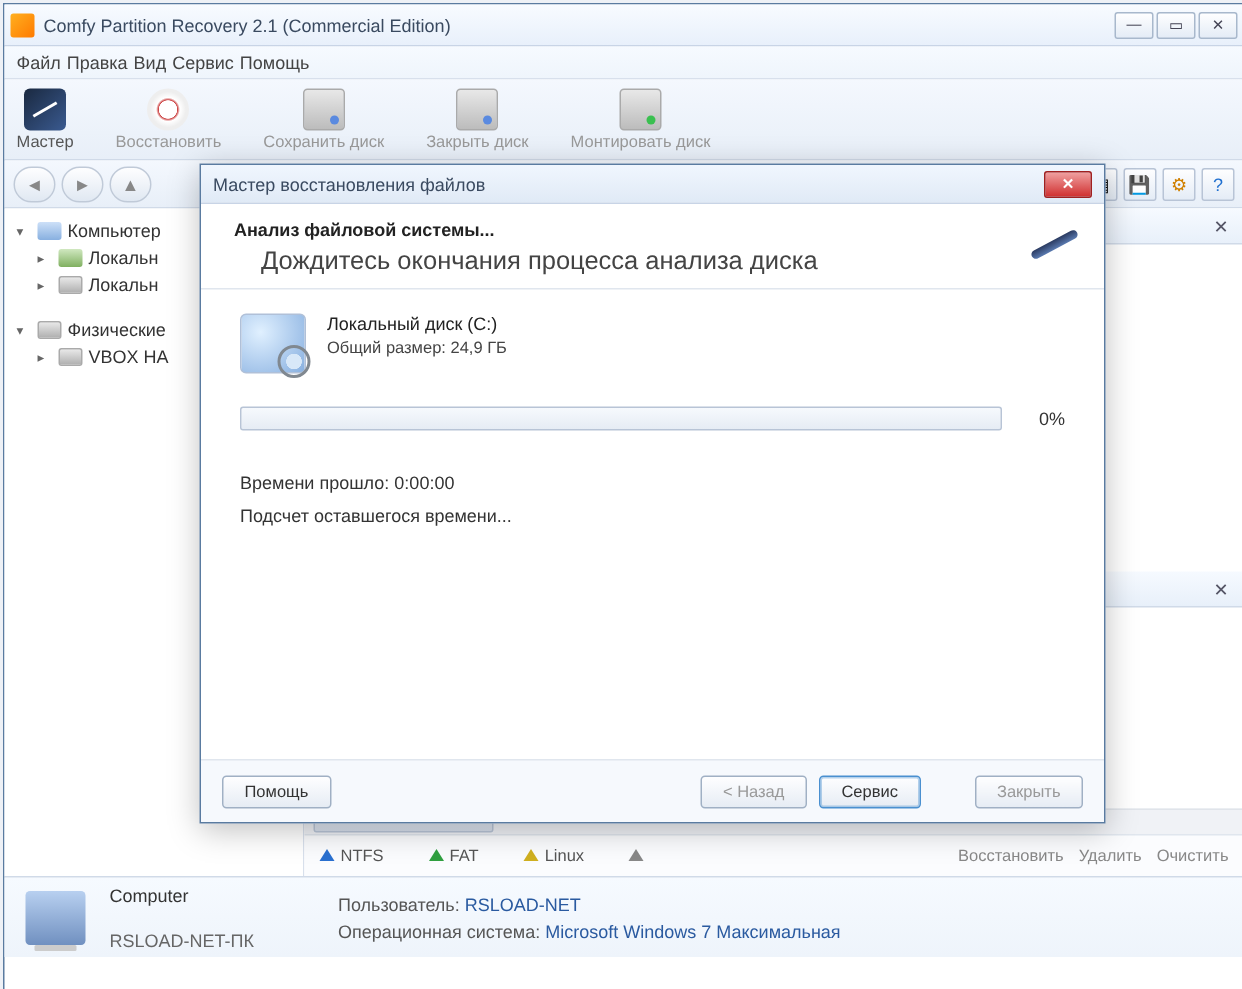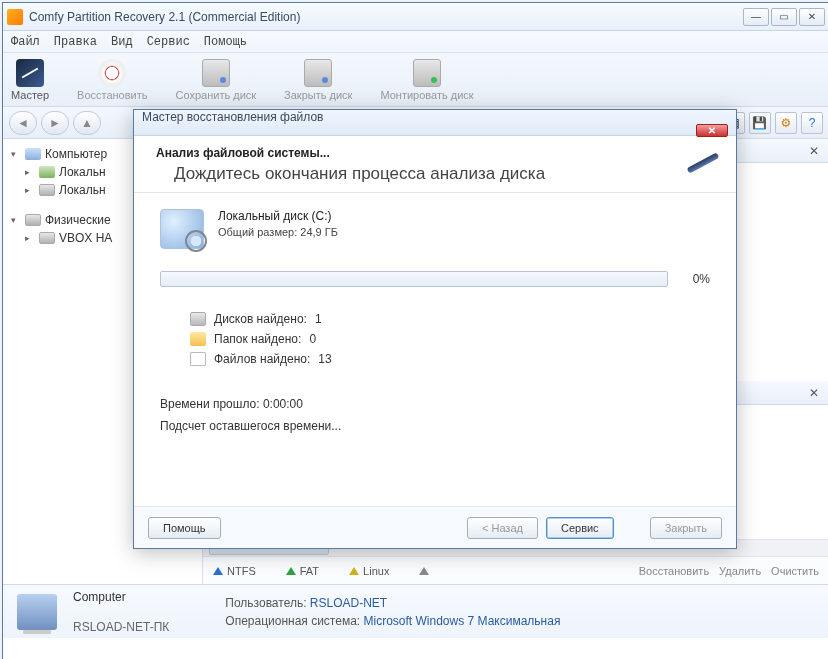--- a/index.html
+++ b/index.html
@@ -3,21 +3,21 @@
 <meta charset="utf-8">
 <style>
 * { box-sizing: border-box; margin: 0; padding: 0; }
 body { font-family: "Segoe UI", Tahoma, sans-serif; font-size: 12px; background: #fff; color: #000; }
 .window { width: 828px; height: 659px; border: 1px solid #5a7ba0; background: #fff; position: relative; box-shadow: 0 0 0 4px rgba(200,210,225,0.3); margin: 2px; }
 .titlebar { height: 28px; background: linear-gradient(#f8fbff,#e8f0fb); display: flex; align-items: center; padding: 0 4px; border-bottom: 1px solid #c8d4e6; }
 .titlebar .appicon { width: 16px; height: 16px; background: linear-gradient(135deg,#ffb020,#ff7a00); border-radius: 2px; margin-right: 6px; }
 .titlebar .title { flex: 1; color: #3a4a60; font-size: 12px; }
 .winbtns { display: flex; gap: 2px; }
 .winbtn { width: 26px; height: 18px; border: 1px solid #a8b8cc; background: linear-gradient(#fefeff,#e4ecf6); border-radius: 2px; display: flex; align-items: center; justify-content: center; font-size: 10px; color: #445; cursor: pointer; }
-.menubar { height: 22px; display: flex; align-items: center; padding: 0 8px; gap: 14px; background: linear-gradient(#f6faff,#eff5fc); border-bottom: 1px solid #d8e0ec; color: #444; font-family: Liberation Mono, monospace; }
+.menubar { height: 22px; display: flex; align-items: center; padding: 0 8px; gap: 4px; background: linear-gradient(#f6faff,#eff5fc); border-bottom: 1px solid #d8e0ec; color: #444; }
 .menubar span { cursor: pointer; }
 .toolbar { height: 54px; display: flex; align-items: center; padding: 0 8px; gap: 28px; background: linear-gradient(#f4f8fe,#e8eff8); border-bottom: 1px solid #d0dae8; }
 .tbitem { display: flex; flex-direction: column; align-items: center; gap: 2px; font-size: 11px; color: #555; justify-content: space-between; }
 .tbitem.disabled { color: #999; }
 .tbicon { width: 28px; height: 28px; border-radius: 4px; }
 .tbicon.wand { background: linear-gradient(135deg,#1a2940,#3a5a90); position: relative; }
 .tbicon.wand::after { content:""; position:absolute; width:18px; height:2px; background:#fff; top:13px; left:5px; transform:rotate(-30deg); }
 .tbicon.ring { background: radial-gradient(circle,#fff 30%,#c44 32%,#fff 40%,#eee 60%); border-radius:50%; }
 .tbicon.drive { background: linear-gradient(#e8e8e8,#bcbcbc); border-radius:3px; border:1px solid #aaa; position:relative; }
 .tbicon.drive::after{content:"";position:absolute;right:3px;bottom:3px;width:6px;height:6px;background:#5a8ae0;border-radius:50%;}
@@ -46,21 +46,21 @@
 .statusbar .pc-icon { width:40px; height:36px; background: linear-gradient(#b8d0f0,#7090c0); border-radius:3px; position:relative; }
 .statusbar .pc-icon::after{content:"";position:absolute;bottom:-4px;left:6px;width:28px;height:4px;background:#ccc;border-radius:1px;}
 .statusbar .col1 { display:flex; flex-direction:column; gap:4px; }
 .statusbar .col2 { display:flex; flex-direction:column; gap:4px; margin-left:40px; }
 .statusbar .lbl { color:#555; }
 .statusbar .val { color:#2a5aa0; }
 .scrollbar-h { position:absolute; left:0; right:0; bottom:28px; height:17px; background:#f0f2f6; border-top:1px solid #e0e4ea; display:flex; align-items:center; }
 .scrollbar-h .thumb { width:120px; height:13px; margin-left:6px; background:linear-gradient(#eef2f8,#d8e0ec); border:1px solid #bac6d8; border-radius:2px; }
 
 .modal { position: absolute; left: 130px; top: 106px; width: 604px; height: 440px; background: #fff; border: 1px solid #5a7ba0; box-shadow: 0 4px 20px rgba(0,0,0,0.25); }
-.modal .mtitle { height: 26px; background: linear-gradient(#f0f6fe,#e0eaf6); border-bottom:1px solid #c8d4e6; display:flex; align-items:flex-start; padding:0 8px; color:#3a4a60; font-size:12px;flex-direction:column; }
+.modal .mtitle { height: 26px; background: linear-gradient(#f0f6fe,#e0eaf6); border-bottom:1px solid #c8d4e6; display:flex; align-items:center; padding:0 8px; color:#3a4a60; font-size:12px; }
 .modal .mtitle .close { margin-left:auto; width:32px; height:18px; background:linear-gradient(#f0a0a0,#d03030); border:1px solid #a02020; border-radius:2px; color:#fff; display:flex;align-items:center;justify-content:center; font-weight:bold; font-size:10px; cursor:pointer; }
 .modal .mhead { padding: 10px 16px 8px 22px; border-bottom:1px solid #e0e6ee; position:relative; }
 .modal .mhead .h1 { font-weight: bold; font-size: 12px; color:#222; }
 .modal .mhead .h2 { font-size: 17px; color:#444; padding-left: 18px; margin-top:4px; }
 .modal .mhead .wand { position:absolute; right:10px; top:6px; width:44px; height:40px; }
 .modal .mhead .wand::before{content:"";position:absolute;width:34px;height:6px;background:linear-gradient(#2a3a60,#5a7ab0);top:18px;left:4px;transform:rotate(-28deg);border-radius:3px;}
 .modal .mbody { padding: 16px 26px 10px 26px; }
 .drive-row { display:flex; align-items:flex-start; gap:14px; }
 .drive-icon { width:44px; height:40px; background: radial-gradient(circle at 30% 30%,#e0f0ff,#88b0e0); border:1px solid #b0c0d8; border-radius:4px; position:relative; }
 .drive-icon::after{content:"";position:absolute;right:-4px;bottom:-4px;width:18px;height:18px;border:2px solid #808890;border-radius:50%;background:radial-gradient(#d8e8f8 40%,transparent 42%);}
@@ -225,37 +225,20 @@
         <div class="drive-icon"></div>
         <div class="drive-text">
           <div class="dn">Локальный диск (C:)</div>
           <div class="ds">Общий размер: 24,9 ГБ</div>
         </div>
       </div>
       <div class="progress-wrap">
         <div class="progress-bar"></div>
         <div class="progress-pct">0%</div>
       </div>
-      <div class="stats">
-        <div class="stat-row">
-          <span class="stat-icon si-drive"></span>
-          <span>Дисков найдено:</span>
-          <span>1</span>
-        </div>
-        <div class="stat-row">
-          <span class="stat-icon si-folder"></span>
-          <span>Папок найдено:</span>
-          <span>0</span>
-        </div>
-        <div class="stat-row">
-          <span class="stat-icon si-file"></span>
-          <span>Файлов найдено:</span>
-          <span>13</span>
-        </div>
-      </div>
       <div class="timing">
         <div>
           <span>Времени прошло:</span>
           <span>0:00:00</span>
         </div>
         <div>Подсчет оставшегося времени...</div>
       </div>
     </div>
     <div class="mfooter">
       <div class="btn">

